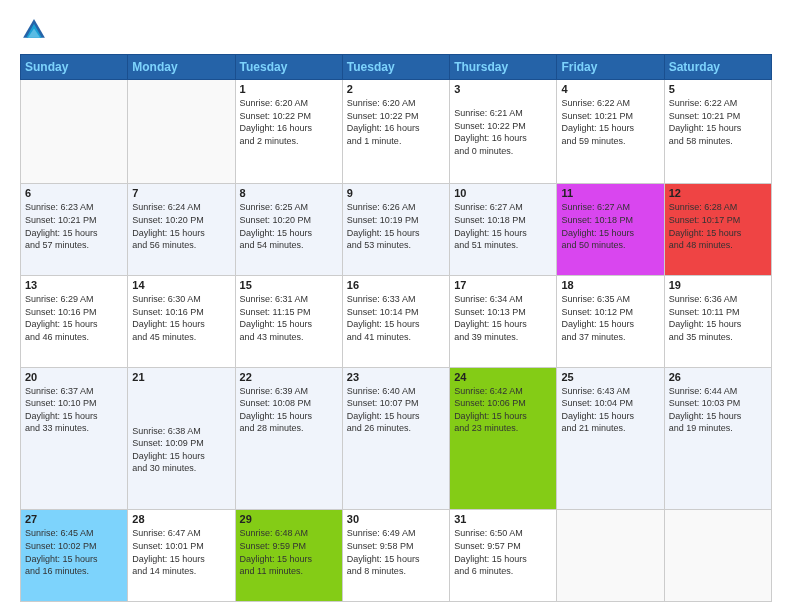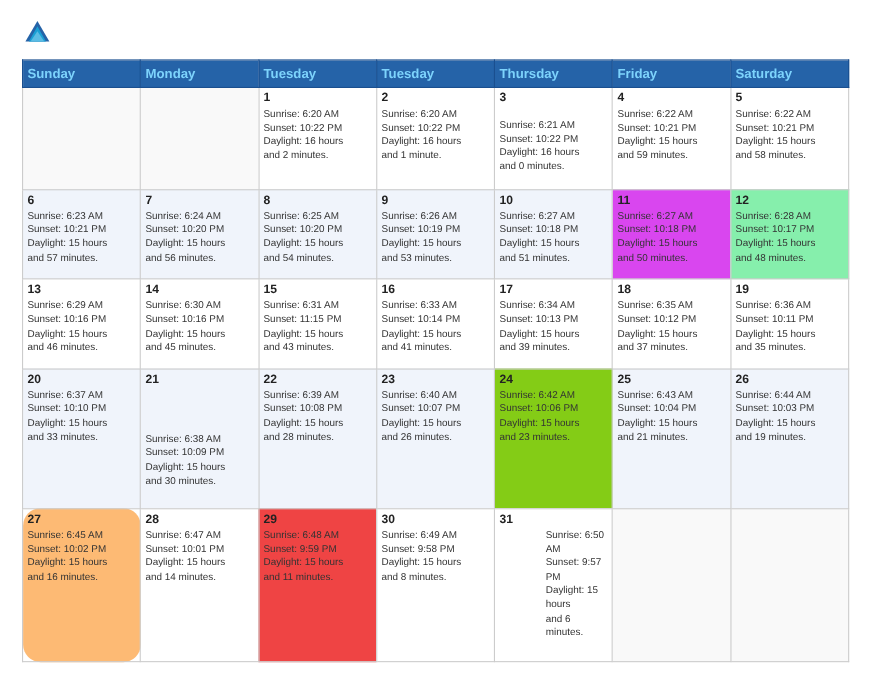--- a/index.html
+++ b/index.html
@@ -208,21 +208,21 @@
 Daylight: 15 hours
 and 51 minutes.</div>
           </td>
           <td style="background: #d946ef;">
             <span class="day-num">11</span>
             <div class="day-info" style="white-space: pre-line;">Sunrise: 6:27 AM
 Sunset: 10:18 PM
 Daylight: 15 hours
 and 50 minutes.</div>
           </td>
-          <td style="background: #86efac;">
+          <td style="background: #ef4444;">
             <span class="day-num">12</span>
             <div class="day-info" style="white-space: pre-line;">Sunrise: 6:28 AM
 Sunset: 10:17 PM
 Daylight: 15 hours
 and 48 minutes.</div>
           </td>
         </tr>
         <tr>
           <td style="background: rgb(255, 255, 255);">
             <span class="day-num">13</span>
@@ -319,51 +319,51 @@
           </td>
           <td style="background: rgb(240, 244, 251);">
             <span class="day-num">26</span>
             <div class="day-info" style="white-space: pre-line;">Sunrise: 6:44 AM
 Sunset: 10:03 PM
 Daylight: 15 hours
 and 19 minutes.</div>
           </td>
         </tr>
         <tr>
-          <td style="background: #fdba74; border-radius: 16px;">
+          <td style="background: #7dd3fc;">
             <span class="day-num">27</span>
             <div class="day-info" style="white-space: pre-line;">Sunrise: 6:45 AM
 Sunset: 10:02 PM
 Daylight: 15 hours
 and 16 minutes.</div>
           </td>
           <td style="background: rgb(255, 255, 255);">
             <span class="day-num">28</span>
             <div class="day-info" style="white-space: pre-line;">Sunrise: 6:47 AM
 Sunset: 10:01 PM
 Daylight: 15 hours
 and 14 minutes.</div>
           </td>
-          <td style="background: #ef4444;">
+          <td style="background: #84cc16;">
             <span class="day-num">29</span>
             <div class="day-info" style="white-space: pre-line;">Sunrise: 6:48 AM
 Sunset: 9:59 PM
 Daylight: 15 hours
 and 11 minutes.</div>
           </td>
           <td style="background: rgb(255, 255, 255);">
             <span class="day-num">30</span>
             <div class="day-info" style="white-space: pre-line;">Sunrise: 6:49 AM
 Sunset: 9:58 PM
 Daylight: 15 hours
 and 8 minutes.</div>
           </td>
           <td style="background: rgb(255, 255, 255);">
             <span class="day-num">31</span>
-            <div class="day-info" style="white-space: pre-line; margin-left: 42px;">Sunrise: 6:50 AM
+            <div class="day-info" style="white-space: pre-line;">Sunrise: 6:50 AM
 Sunset: 9:57 PM
 Daylight: 15 hours
 and 6 minutes.</div>
           </td>
           <td class="empty-cell" style="background: rgb(249, 249, 249);"></td>
           <td class="empty-cell" style="background: rgb(249, 249, 249);"></td>
         </tr>
       </tbody>
   </table>
 </div>

